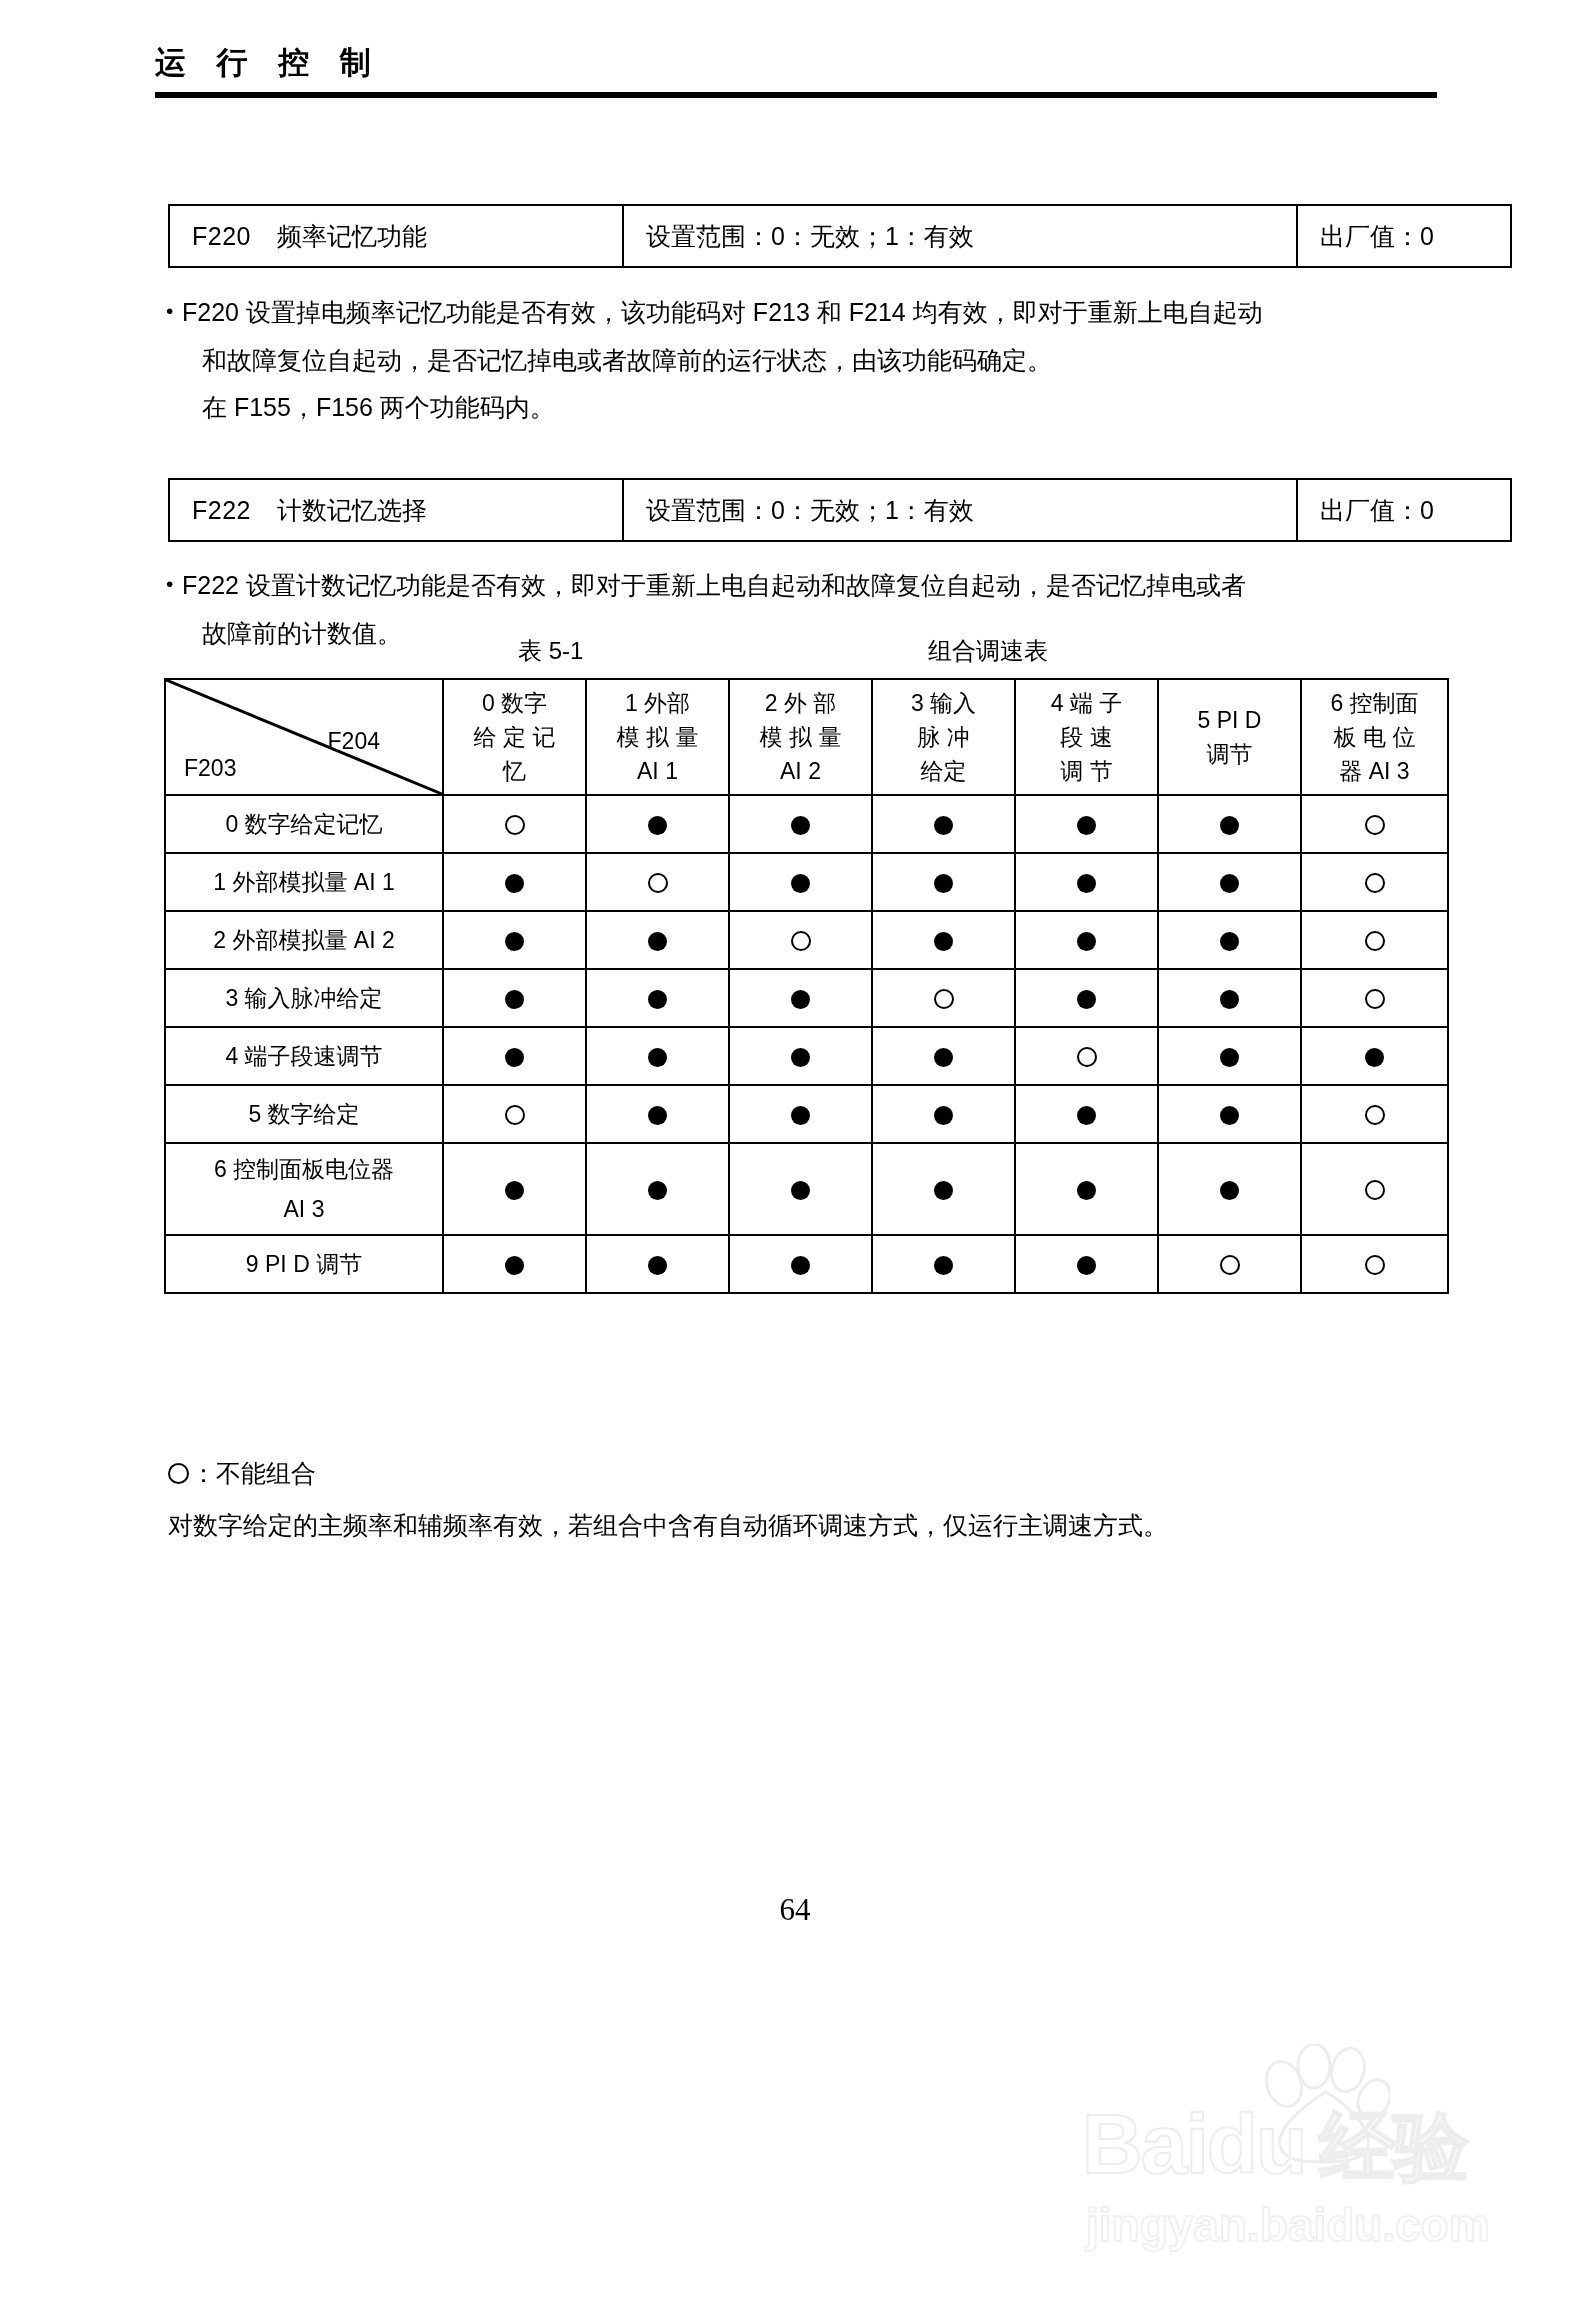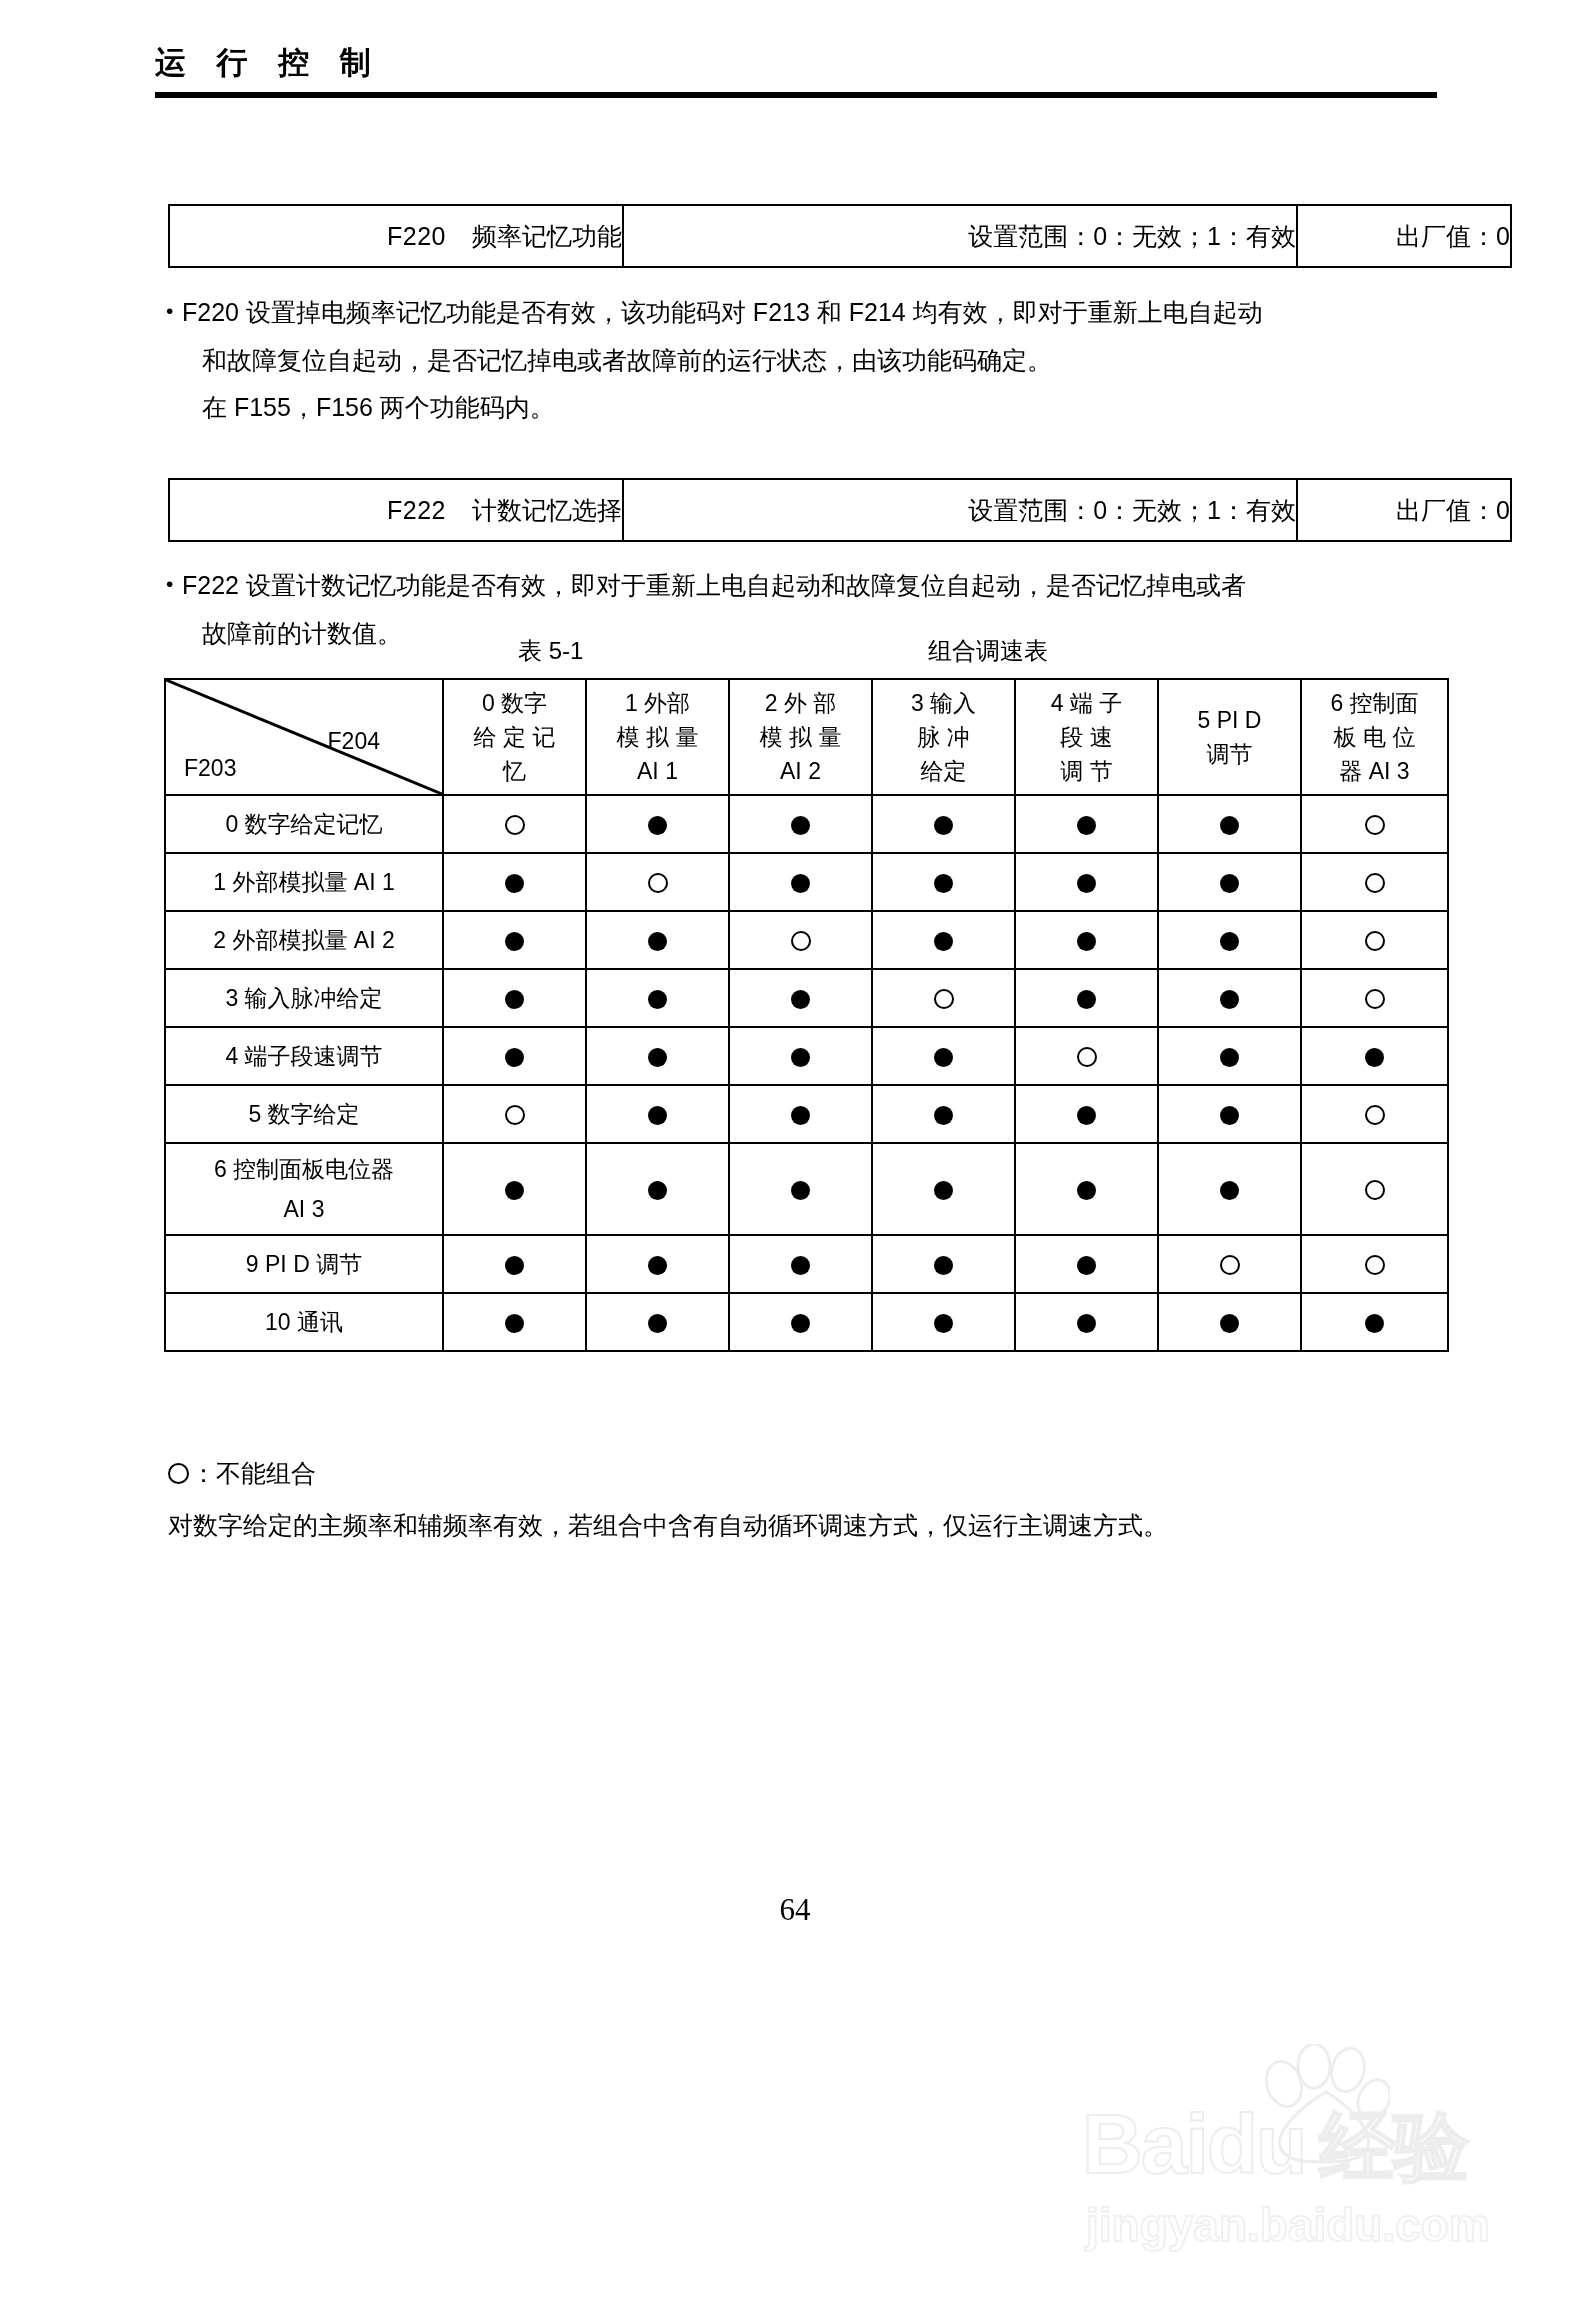--- a/index.html
+++ b/index.html
@@ -49,21 +49,20 @@
     border-collapse: collapse;
     table-layout: fixed;
   }
   .param-table td {
     border: 2.5px solid #000;
     font-size: 25px;
     line-height: 1.2;
     padding: 10px 0 10px 22px;
     height: 40px;
     white-space: nowrap;
-    text-align: right;
   }
   .pt-name  { width: 430px; }
   .pt-range { width: 650px; }
   .pt-def   { width: 190px; }
 
   #param-box-1 { left: 168px; top: 204px; }
   #param-box-2 { left: 168px; top: 478px; }
 
   .pname-code { letter-spacing: 0.5px; }
   .pname-gap { display: inline-block; width: 26px; }
@@ -473,32 +472,20 @@
             <div>9  PI D 调节</div>
           </td>
           <td class="data-cell"><span class="mark-filled"></span></td>
           <td class="data-cell"><span class="mark-filled"></span></td>
           <td class="data-cell"><span class="mark-filled"></span></td>
           <td class="data-cell"><span class="mark-filled"></span></td>
           <td class="data-cell"><span class="mark-filled"></span></td>
           <td class="data-cell"><span class="mark-hollow"></span></td>
           <td class="data-cell"><span class="mark-hollow"></span></td>
         </tr>
-        <tr>
-          <td class="row-label">
-            <div>10  通讯</div>
-          </td>
-          <td class="data-cell"><span class="mark-filled"></span></td>
-          <td class="data-cell"><span class="mark-filled"></span></td>
-          <td class="data-cell"><span class="mark-filled"></span></td>
-          <td class="data-cell"><span class="mark-filled"></span></td>
-          <td class="data-cell"><span class="mark-filled"></span></td>
-          <td class="data-cell"><span class="mark-filled"></span></td>
-          <td class="data-cell"><span class="mark-filled"></span></td>
-        </tr>
       </tbody>
   </table>
 
   <div class="legend" id="legend-block">
     <div class="legend-line"><span class="legend-glyph-hollow"></span><span>：不能组合</span></div>
     <div class="legend-line legend-note">对数字给定的主频率和辅频率有效，若组合中含有自动循环调速方式，仅运行主调速方式。</div>
   </div>
 
   <div class="page-number">64</div>
 

